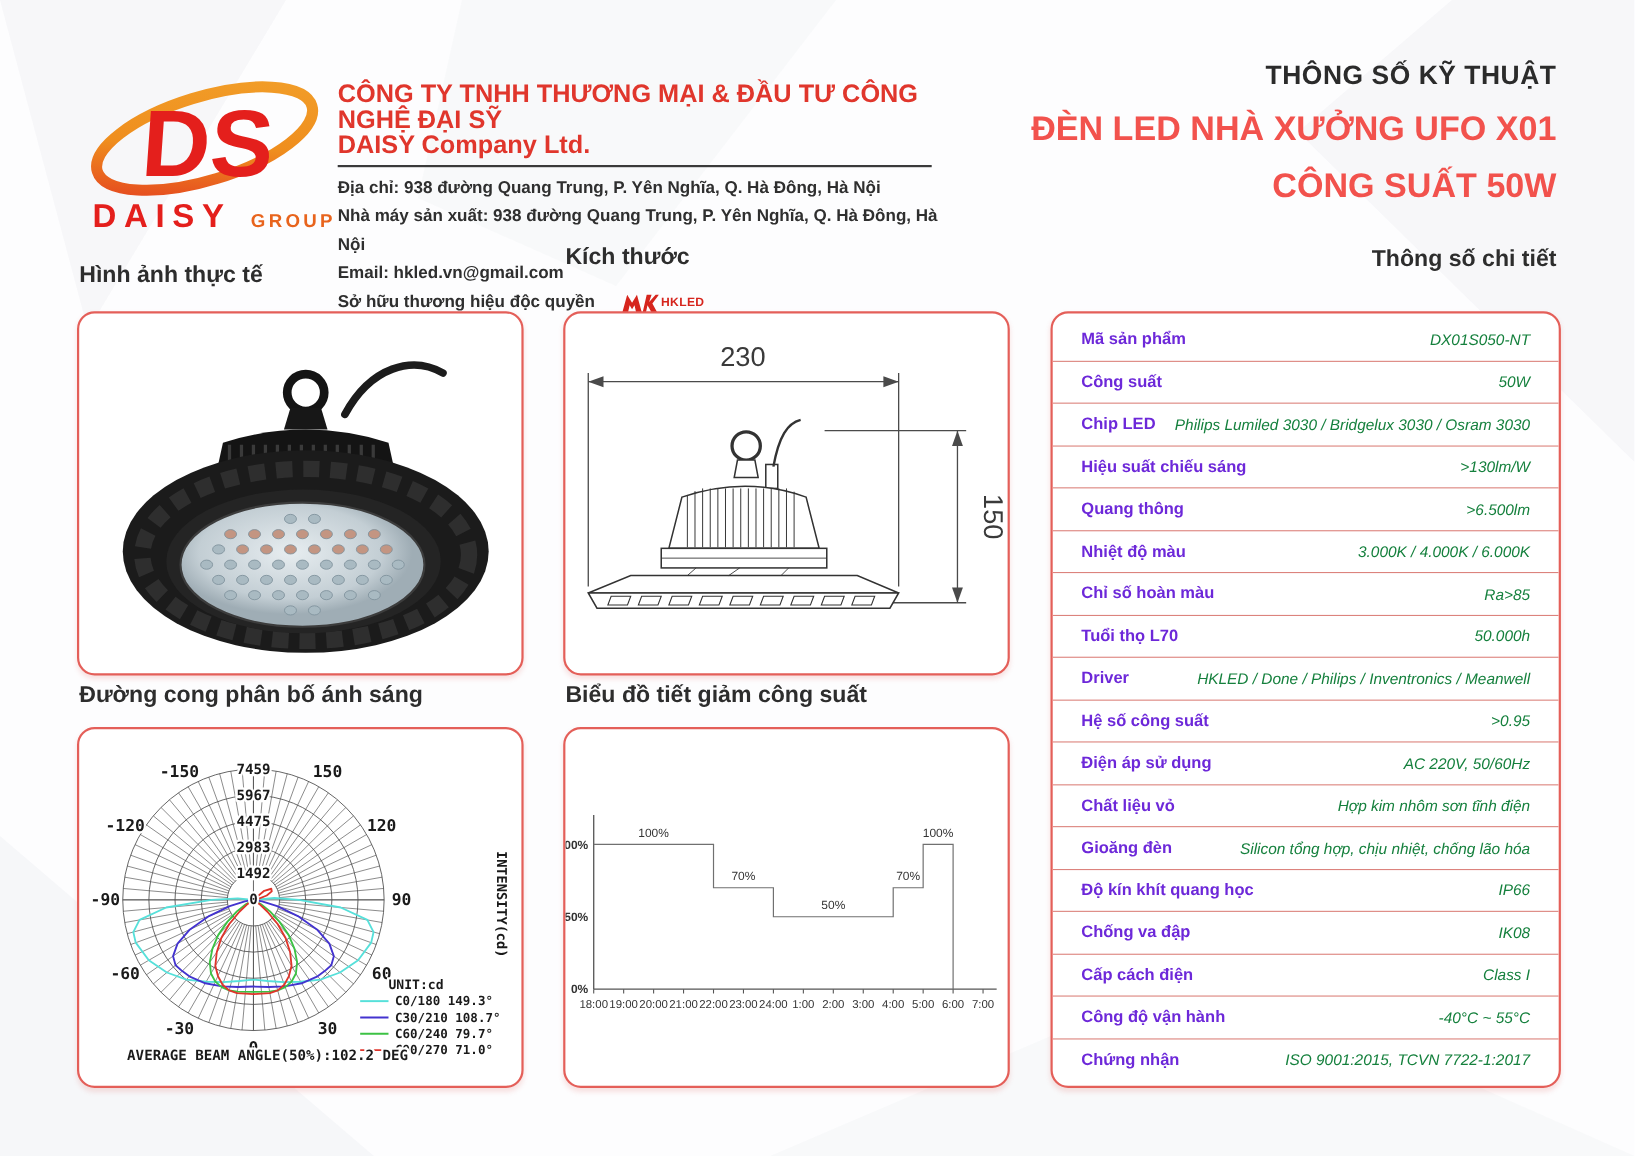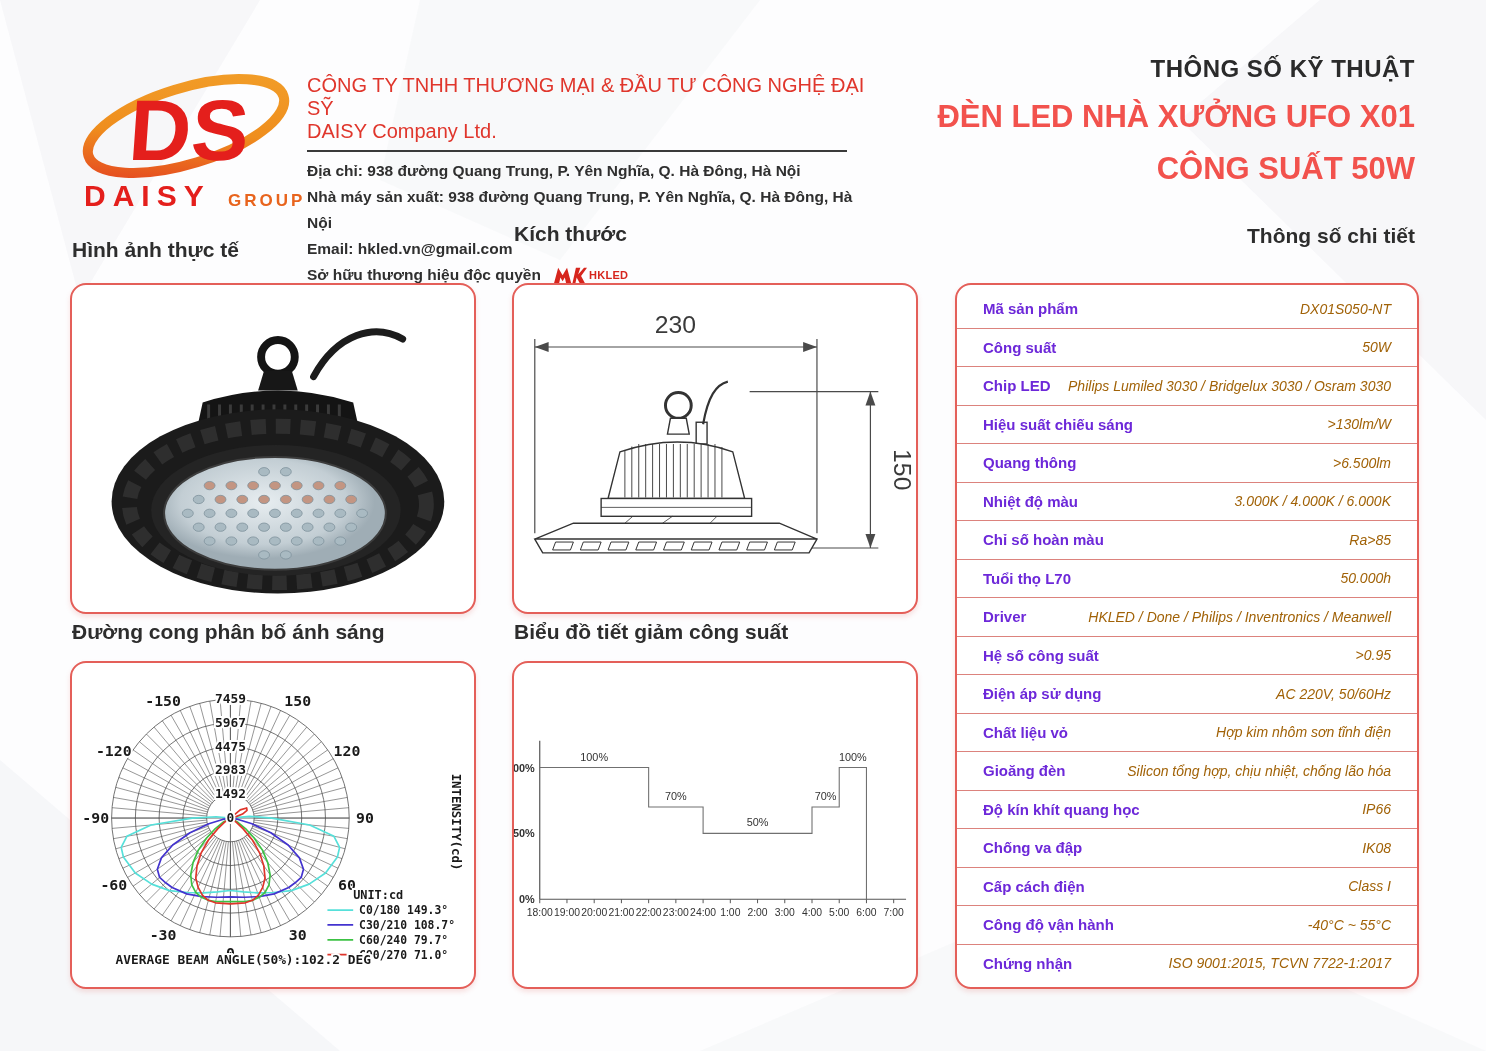--- a/index.html
+++ b/index.html
@@ -3,45 +3,45 @@
 <meta charset="utf-8">
 <style>
   html,body{margin:0;padding:0;background:#ffffff;}
   .page{position:relative;width:1486px;height:1051px;background:#fdfdfe;overflow:hidden;
         font-family:"Liberation Sans",sans-serif;color:#2d2d2d;}
   .bgdeco{position:absolute;inset:0;pointer-events:none;}
 
   
   .logo-svg{position:absolute;left:76px;top:64px;}
   .company{position:absolute;left:307px;top:74px;width:560px;}
-  .cname{font-weight:normal;font-size:20px;line-height:23px;color:#e0362c;}
+  .cname{font-weight:bold;font-size:23px;line-height:23px;color:#e0362c;}
   .cdivider{border-top:2px solid #3a3a3a;margin:7px 0 6px 0;width:540px;}
   .cline{font-weight:bold;font-size:15.5px;line-height:26px;color:#2f2f2f;}
-  .brand-line{display:flex;align-items:center;gap:12px;}
+  .brand-line{display:flex;align-items:center;gap:24px;}
   .hk{display:inline-flex;align-items:flex-end;gap:2px;color:#d6251d;font-weight:bold;}
   .hk .hk-txt{font-size:11px;letter-spacing:.3px;}
   .rtitle{position:absolute;right:71px;top:55px;text-align:right;}
   .doc-title{font-size:24px;font-weight:bold;color:#2b2b2b;letter-spacing:.5px;}
   .p-title{font-size:31px;font-weight:bold;color:#f2524d;margin-top:16px;line-height:36px;}
 
   
   .sec-h{position:absolute;font-size:21px;font-weight:bold;color:#2d2d2d;}
 
   
   .box{position:absolute;background:#fff;border:2px solid #e45f59;border-radius:16px;
        box-shadow:0 3px 5px rgba(224,95,90,.18);overflow:hidden;}
   .box>svg{display:block;}
 
   
   .spec-table{display:flex;flex-direction:column;height:100%;padding:5px 0;box-sizing:border-box;}
   .spec-row{flex:1;display:flex;align-items:center;justify-content:space-between;
             padding:0 26px;border-bottom:1px solid #dc837d;}
   .spec-row:last-child{border-bottom:none;}
   .spec-label{font-weight:bold;font-size:15px;color:#6d28d9;white-space:nowrap;}
-  .spec-value{font-style:italic;font-size:14px;color:#a16207;text-align:center;margin-left:14px;}
+  .spec-value{font-style:italic;font-size:14px;color:#15803d;text-align:center;margin-left:14px;}
 </style>
 </head>
 <body>
 
 <div class="page">
 
   <svg class="bgdeco" width="1486" height="1051">
     <polygon points="0,0 260,0 80,300" fill="#f3f4f6" opacity="0.7"></polygon>
     <polygon points="420,0 760,0 560,260 380,180" fill="#f6f7f9" opacity="0.8"></polygon>
     <polygon points="1486,0 1486,420 1180,120 1320,0" fill="#f3f4f6" opacity="0.7"></polygon>

